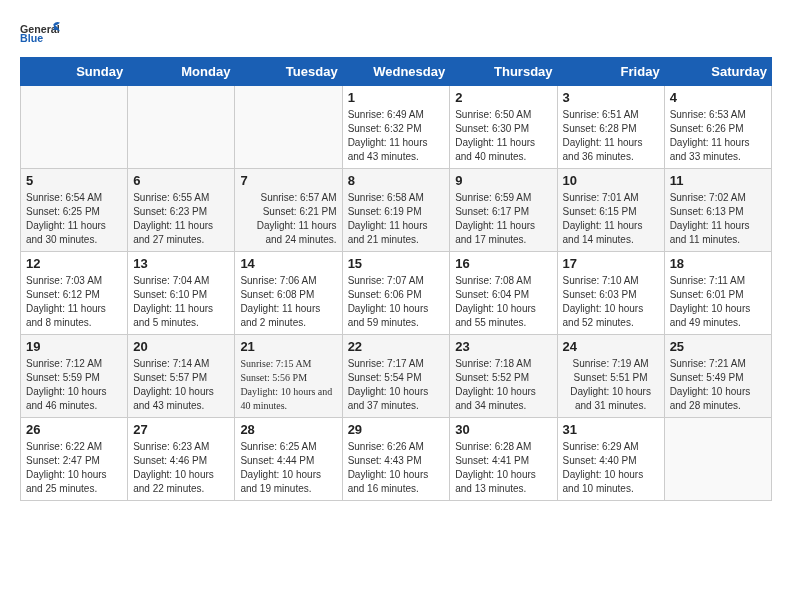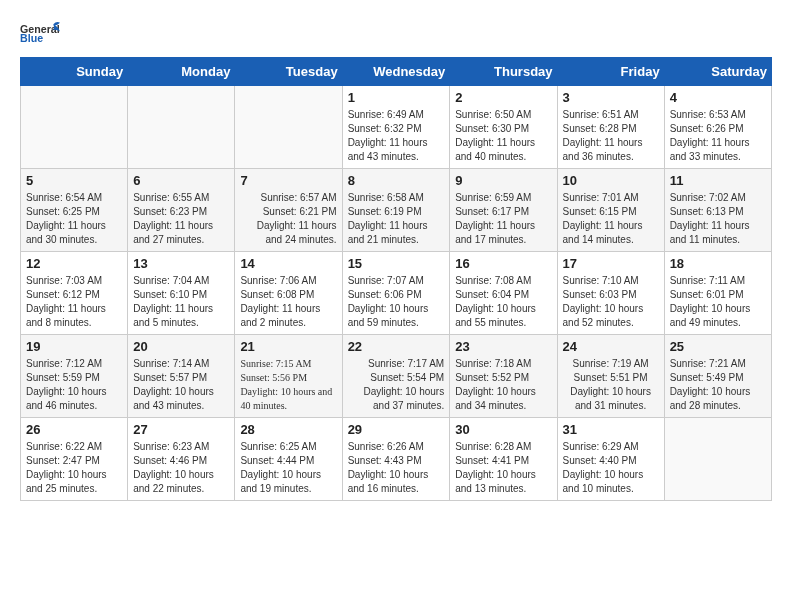--- a/index.html
+++ b/index.html
@@ -241,21 +241,21 @@
 Daylight: 10 hours and 43 minutes.</div>
         </td>
         <td>
           <div class="day-number">21</div>
           <div class="day-info" style="white-space: pre-line; font-family: Liberation Serif, serif;">Sunrise: 7:15 AM
 Sunset: 5:56 PM
 Daylight: 10 hours and 40 minutes.</div>
         </td>
         <td>
           <div class="day-number">22</div>
-          <div class="day-info" style="white-space: pre-line; text-align: right;">Sunrise: 7:17 AM
+          <div class="day-info" style="white-space: pre-line;">Sunrise: 7:17 AM
 Sunset: 5:54 PM
 Daylight: 10 hours and 37 minutes.</div>
         </td>
         <td>
           <div class="day-number">23</div>
           <div class="day-info" style="white-space: pre-line;">Sunrise: 7:18 AM
 Sunset: 5:52 PM
 Daylight: 10 hours and 34 minutes.</div>
         </td>
         <td>

